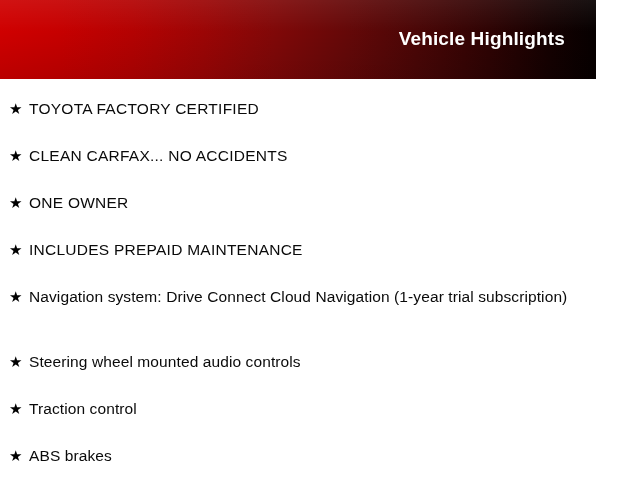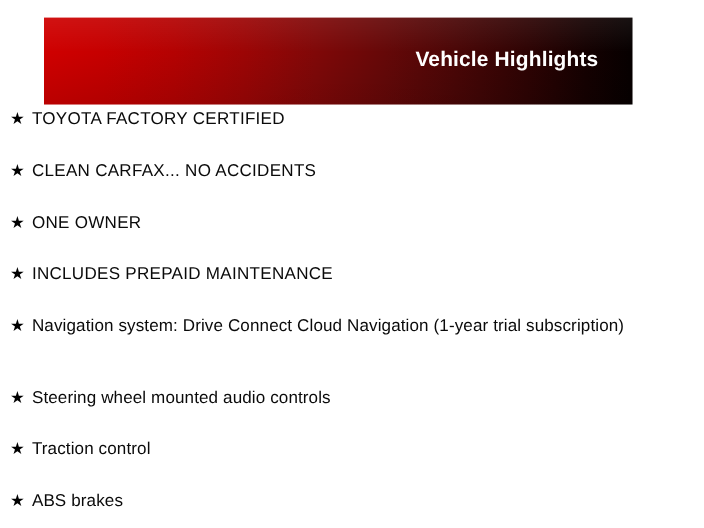--- a/index.html
+++ b/index.html
@@ -18,41 +18,40 @@
     position: relative;
     width: 640px;
     height: 480px;
     background: #ffffff;
   }
 
   
   #header-banner {
     position: absolute;
     left: 0;
-    top: 16px;
-    width: 535px;
+    top: 0;
+    width: 596px;
     height: 79px;
     background:
       linear-gradient(to bottom,
         rgba(255,255,255,0.07) 0%,
         rgba(255,255,255,0.00) 40%,
         rgba(0,0,0,0.10) 100%),
       linear-gradient(to right,
         #cf0000 0%,
         #c60000 10%,
         #b40202 22%,
         #9c0505 34%,
         #800808 46%,
         #650808 58%,
         #4a0606 70%,
         #2e0303 82%,
         #150101 92%,
         #060000 100%);
     overflow: hidden;
-    margin-left: 40px;
   }
 
   #header-title {
     position: absolute;
     right: 31px;
     top: 28px;
     color: #ffffff;
     font-size: 19px;
     font-weight: bold;
     letter-spacing: 0.15px;

